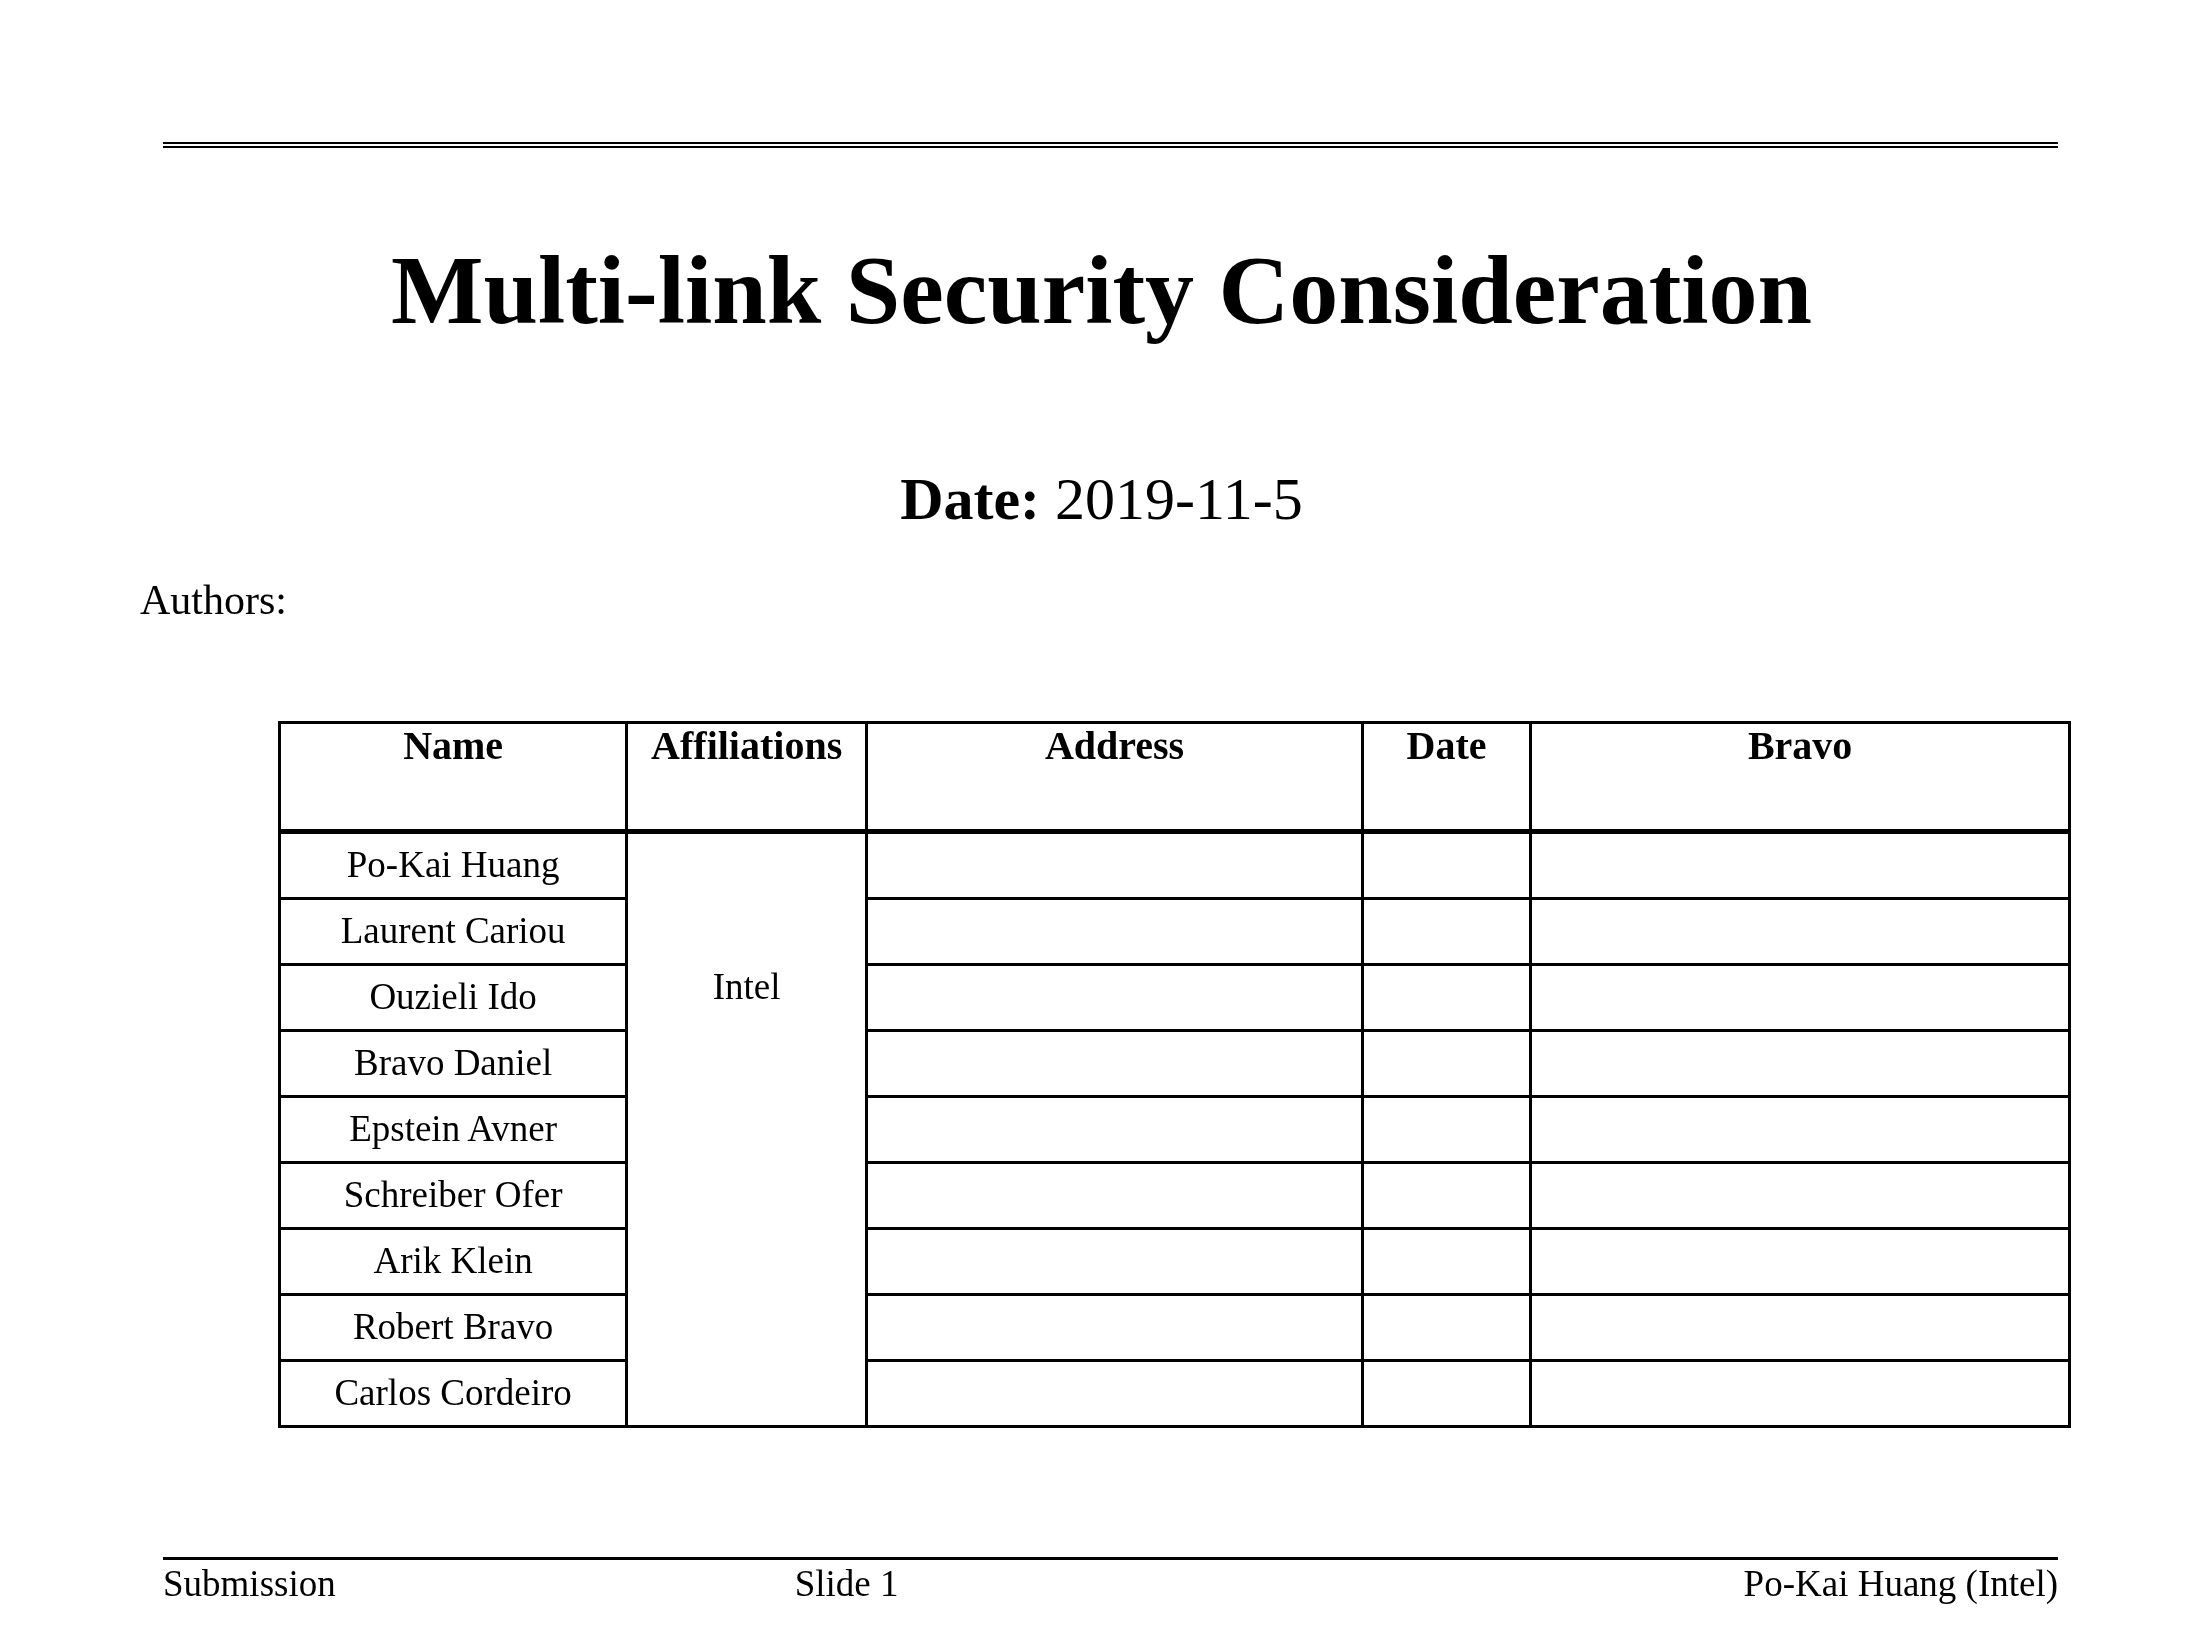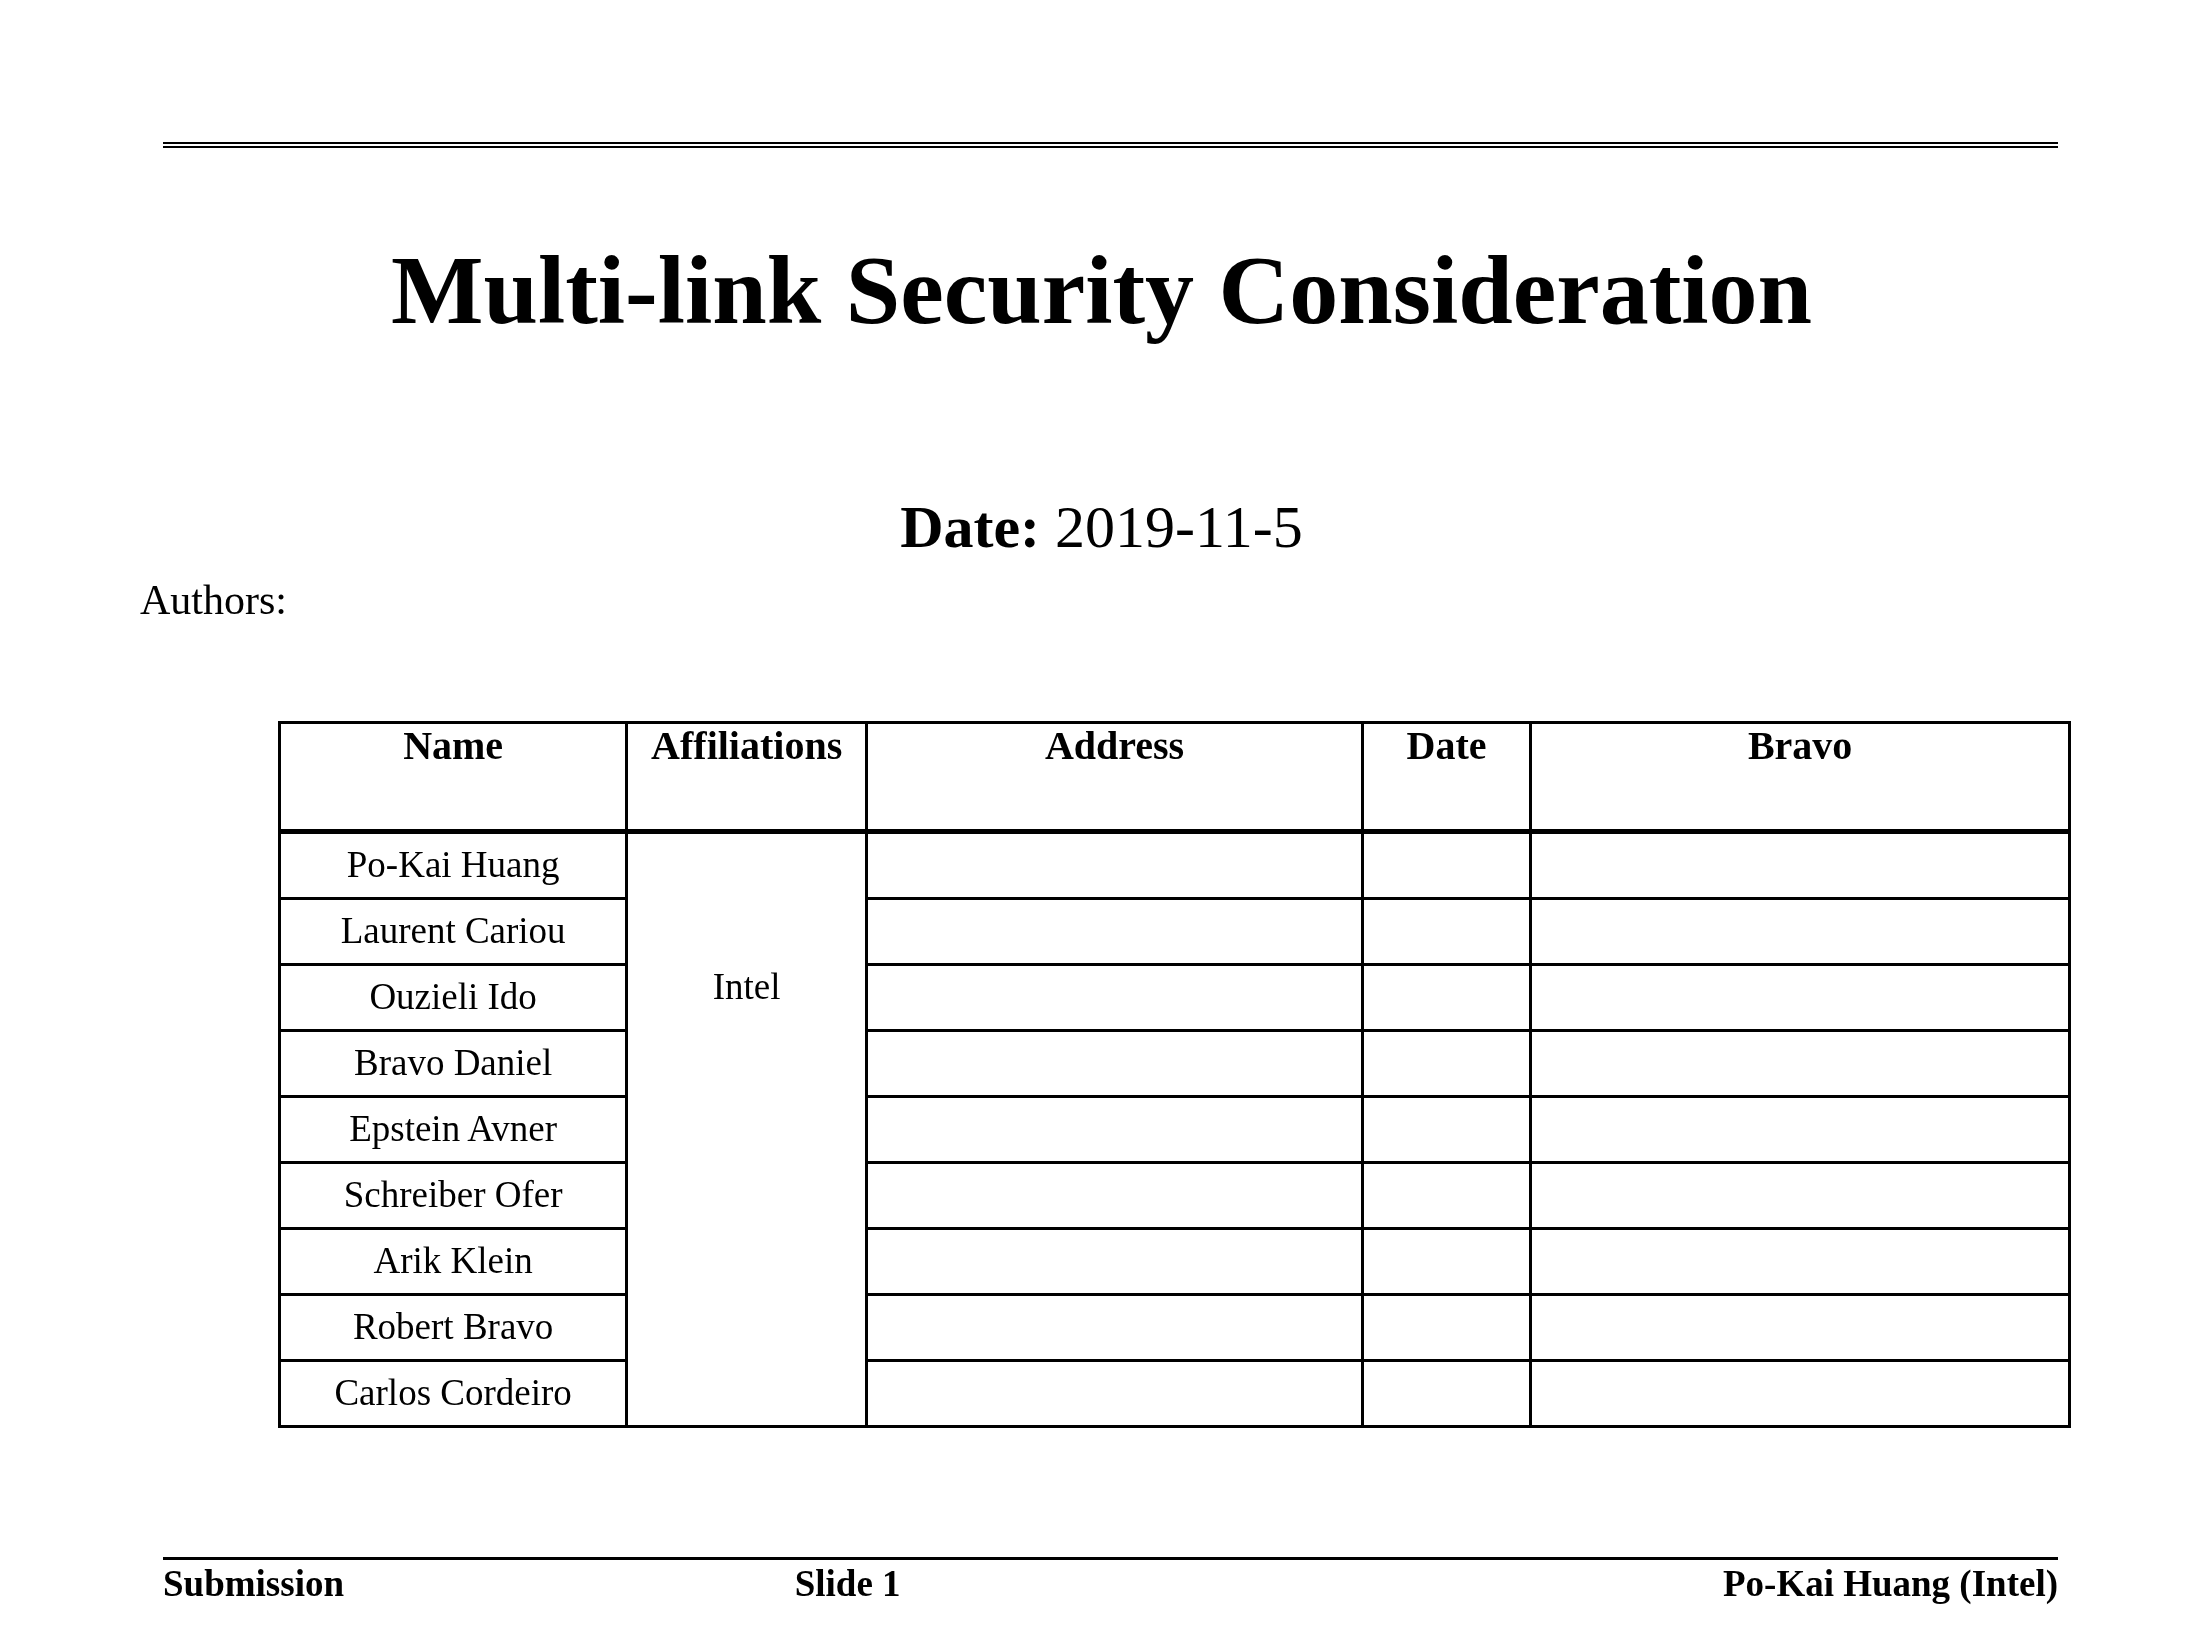--- a/index.html
+++ b/index.html
@@ -43,21 +43,21 @@
     left: 0;
     width: 100%;
     text-align: center;
     font-size: 98px;
     font-weight: bold;
     line-height: 1;
     white-space: nowrap;
   }
   .date-line {
     position: absolute;
-    top: 497px;
+    top: 469px;
     left: 0;
     width: 100%;
     text-align: center;
     font-size: 60px;
     line-height: 1;
     white-space: nowrap;
   }
   .date-label { font-weight: bold; }
   .authors-heading {
     position: absolute;
@@ -117,21 +117,20 @@
   .footer-text {
     position: absolute;
     top: 1563px;
     left: 163px;
     width: 1895px;
     display: flex;
     justify-content: space-between;
     align-items: baseline;
     font-size: 37px;
     line-height: 1.15;
-    font-weight: bold;
   }
   .footer-text .ft-left   { flex: 1; text-align: left;  }
   .footer-text .ft-center { flex: 1; text-align: left; }
   .footer-text .ft-right  { flex: 1; text-align: right; }
 </style>
 </head>
 <body>
 
 <div class="slide">
 

